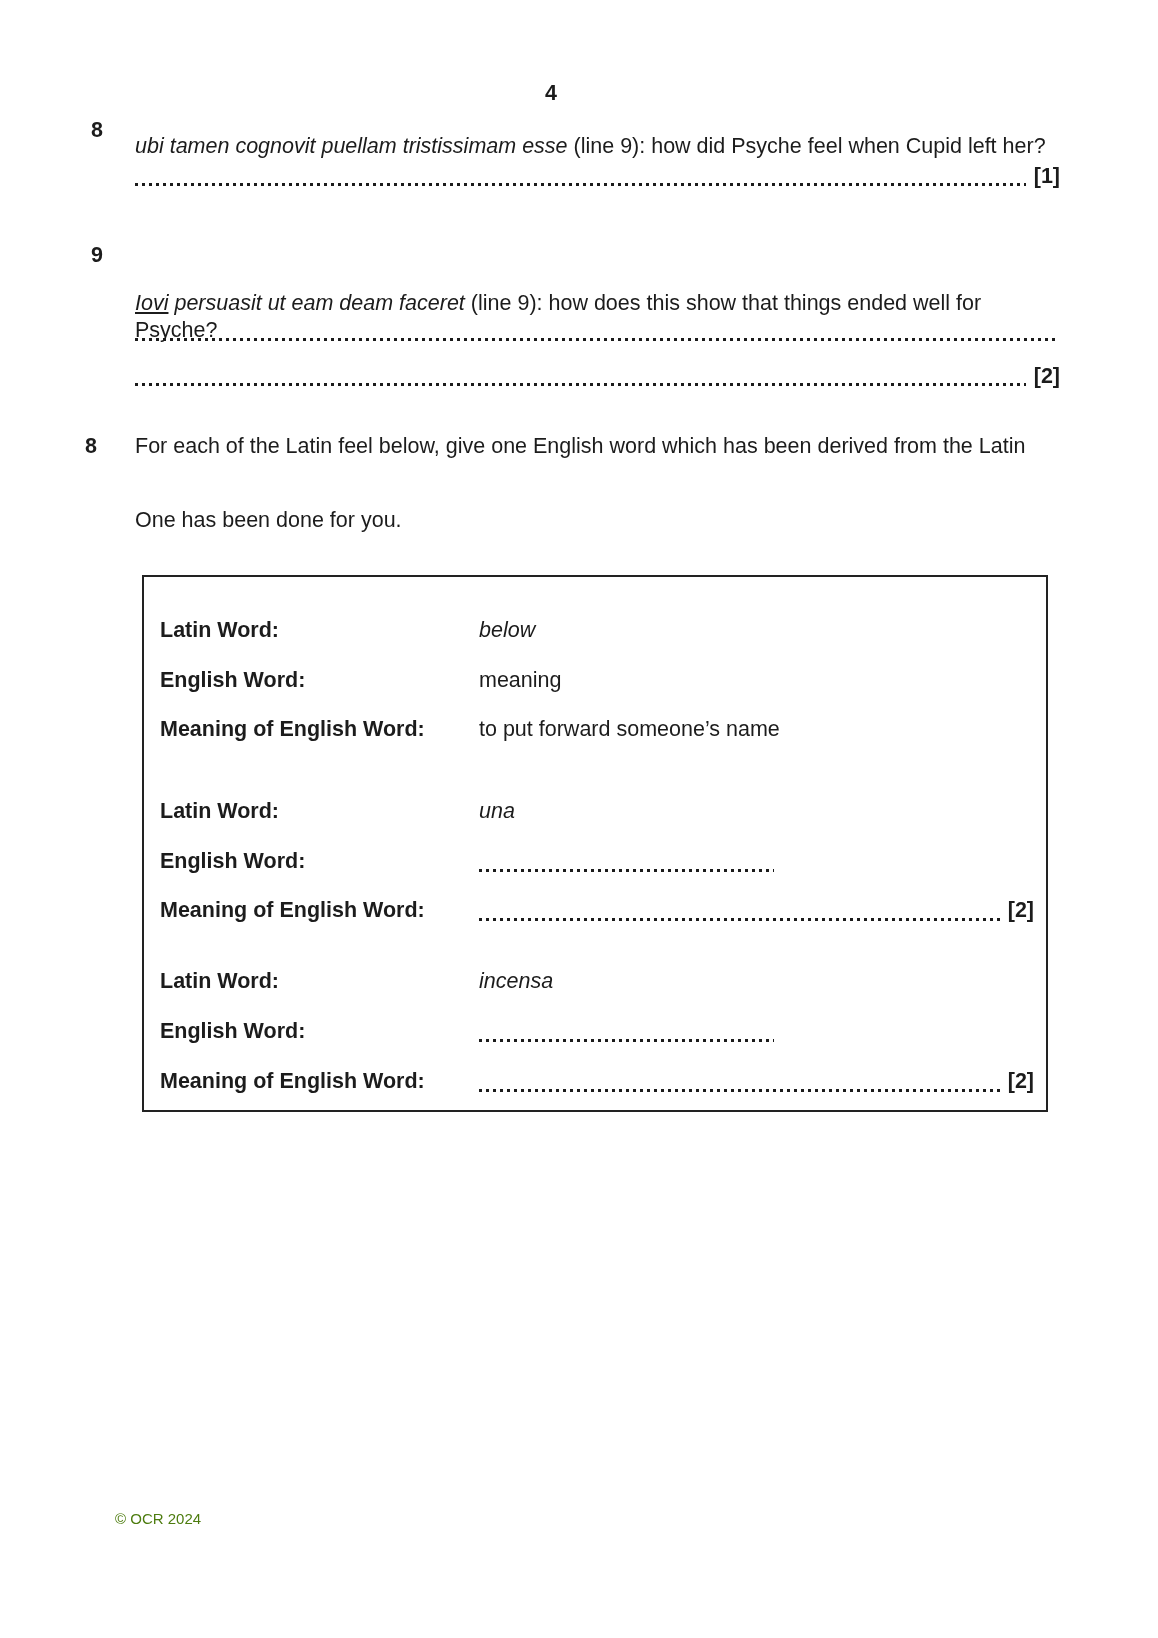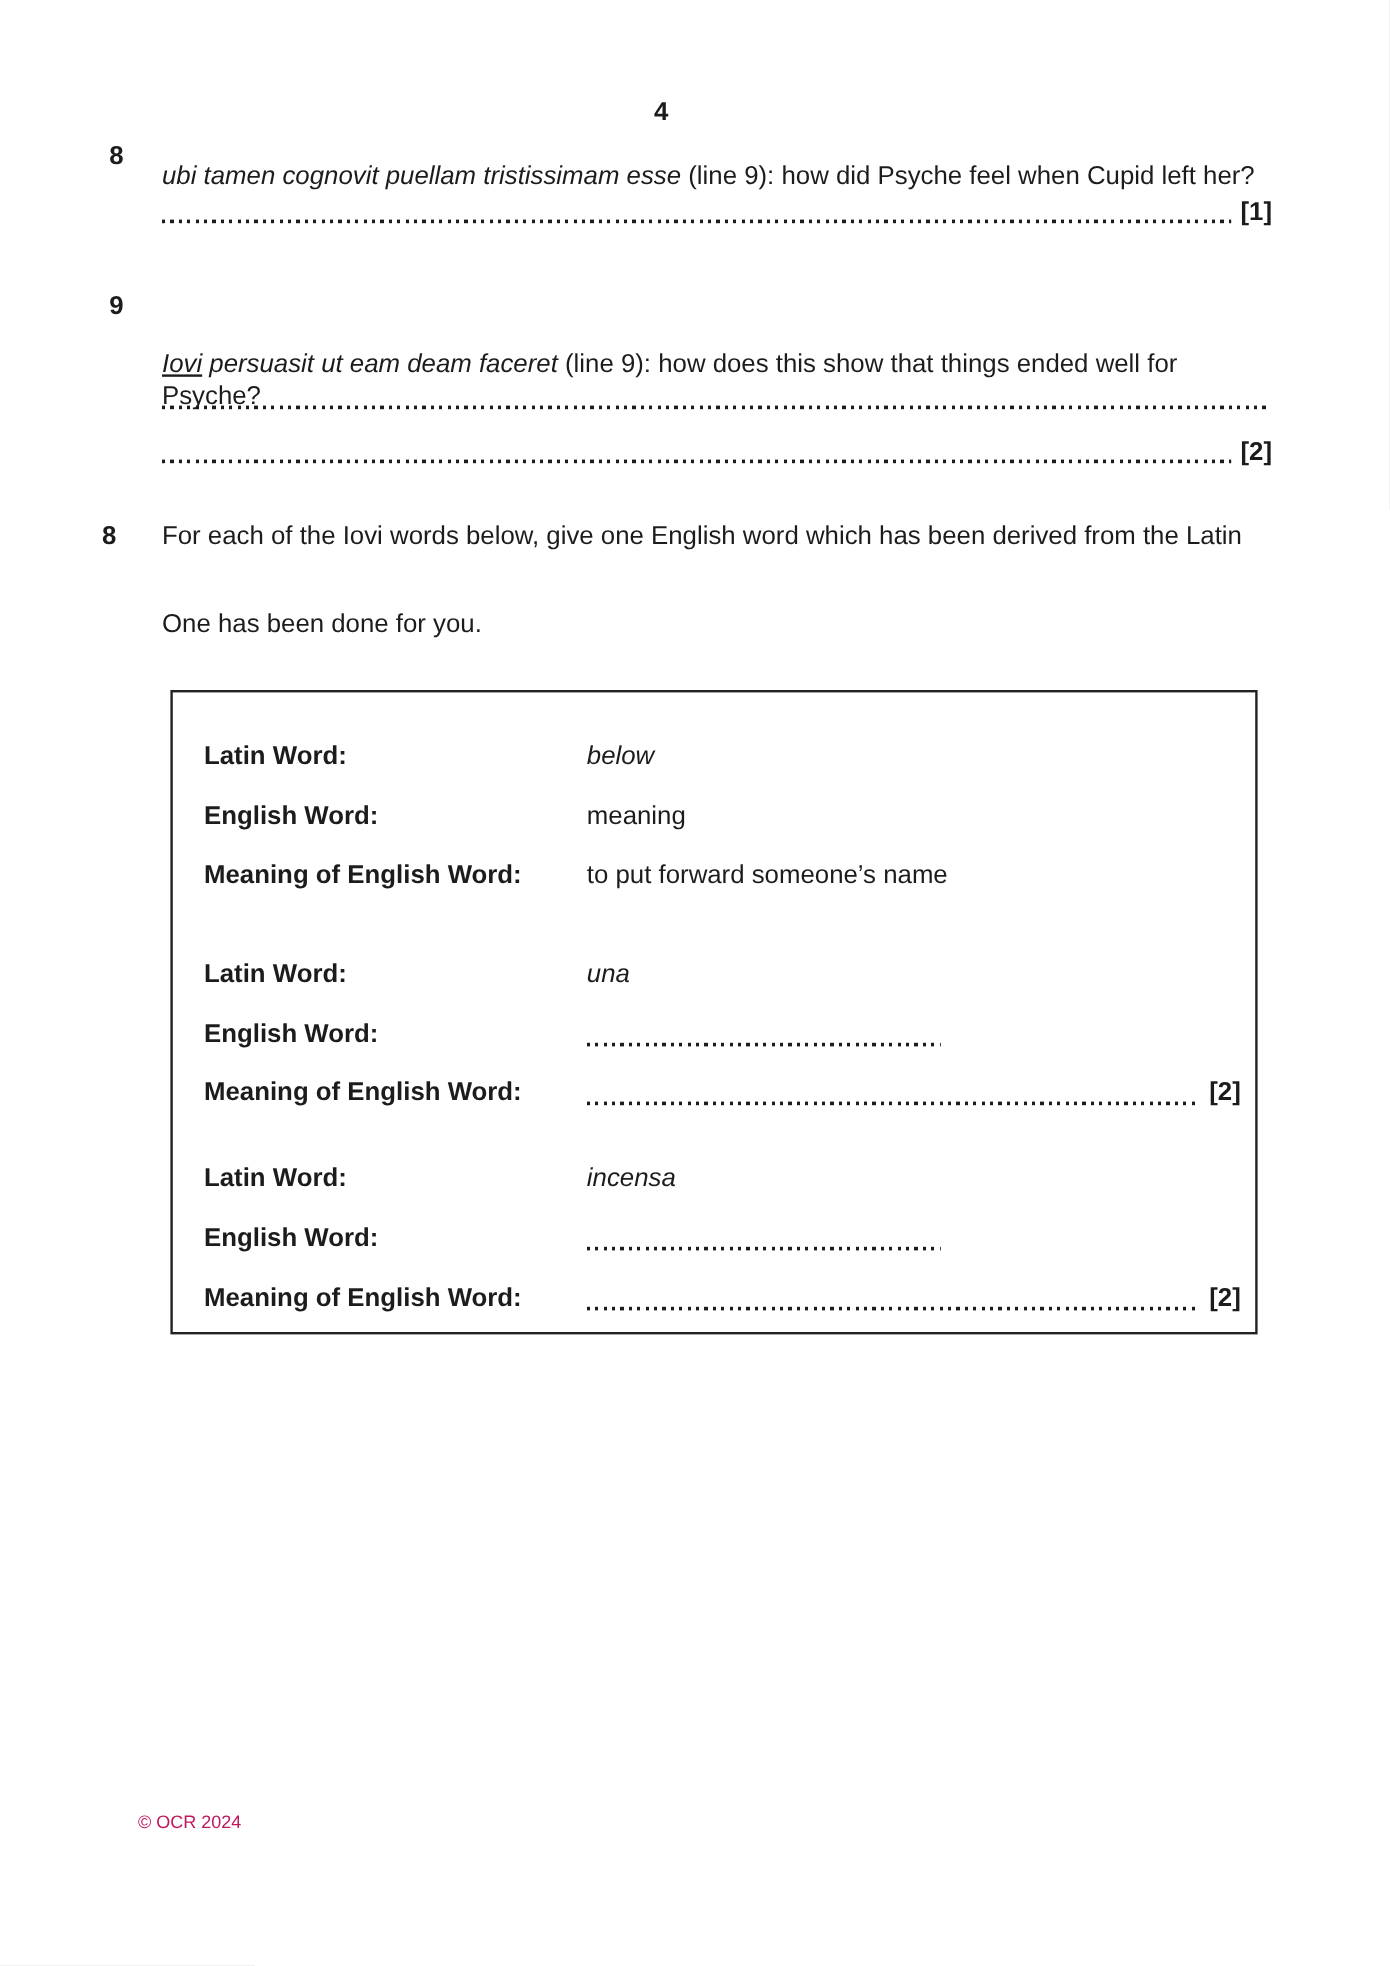--- a/index.html
+++ b/index.html
@@ -31,33 +31,33 @@
     background-image:repeating-linear-gradient(90deg,#1b1b1b 0,#1b1b1b 2.6px,transparent 2.6px,transparent 7px);
   }
   .marks{font-weight:bold;margin-left:8px;white-space:nowrap;}
   .wbox{
     top:575px;left:142px;width:906px;height:537px;
     border:2px solid #222222;
     box-sizing:border-box;
   }
   .wt-row{
     position:absolute;left:16px;right:12px;
-    display:flex;align-items:baseline;height:28px;margin-left:10px;
+    display:flex;align-items:baseline;height:28px;
   }
   .wt-label{flex:0 0 319px;font-weight:bold;}
   .wt-value{white-space:nowrap;}
   .wt-dots-short{
     flex:0 0 295px;height:3px;align-self:flex-end;margin-bottom:4px;
     background-image:repeating-linear-gradient(90deg,#1b1b1b 0,#1b1b1b 2.6px,transparent 2.6px,transparent 7px);
   }
   .wt-dots-long{
     flex:1 1 auto;height:3px;align-self:flex-end;margin-bottom:4px;
     background-image:repeating-linear-gradient(90deg,#1b1b1b 0,#1b1b1b 2.6px,transparent 2.6px,transparent 7px);
   }
-  .footer{top:1510px;left:115px;font-size:15px;line-height:18px;color:#be185d;}
+  .footer{top:1510px;left:115px;font-size:15px;line-height:18px;color:#4d7c0f;}
 </style>
 </head>
 <body>
 
 <div class="page">
 
   <div class="abs pageno">4</div>
 
   <div class="abs qnum" style="top:117px;left:91px;">8</div>
   <div class="abs qtext nowrap" style="top:133px;left:135px;"><span class="i">ubi tamen cognovit puellam tristissimam esse</span><span> (line 9): how did Psyche feel when Cupid left her?</span></div>
@@ -74,21 +74,21 @@
   <div class="abs answer-row" style="top:317px;width:923px;">
     <div class="dots"></div>
   </div>
   <div class="abs answer-row" style="top:362px;">
     <div class="dots"></div>
     <div class="marks">[2]</div>
   </div>
 
   <div class="abs qnum" style="top:433px;left:85px;">8</div>
   <div class="abs qtext" style="top:433px;left:135px;">
-    <div class="nowrap"><span>For each of the Iovi words below, give </span><span class="b">one</span><span> English word which has been derived from the Latin</span></div>
+    <div class="nowrap"><span>For each of the Latin feel below, give </span><span class="b">one</span><span> English word which has been derived from the Latin</span></div>
   </div>
   <div class="abs" style="top:507px;left:135px;">One has been done for you.</div>
 
   <div class="abs wbox">
 
     <div class="wt-row" style="top:40px;">
       <span class="wt-label">Latin Word:</span>
       <span class="wt-value i">below</span>
     </div>
     <div class="wt-row" style="top:90px;">

